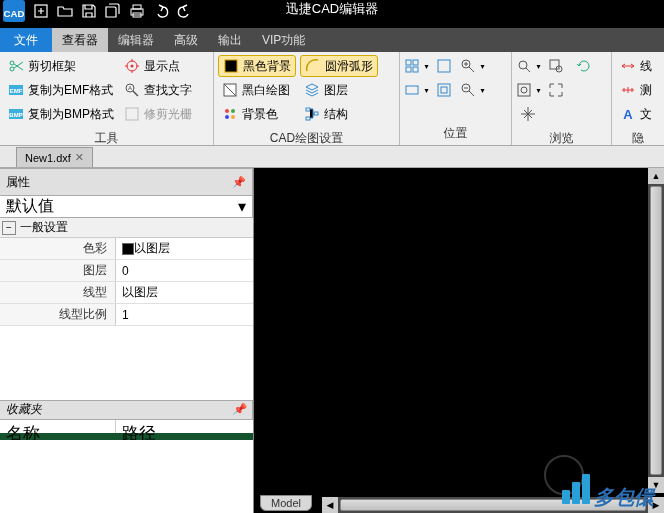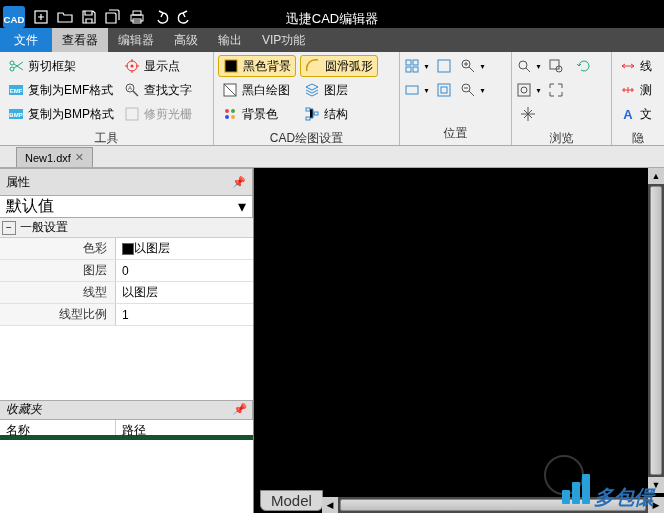--- a/index.html
+++ b/index.html
@@ -1,19 +1,19 @@
 <!DOCTYPE html>
 <html><head>
 <meta charset="utf-8">
 <style>
 * { box-sizing: border-box; margin: 0; padding: 0; font-family: "Microsoft YaHei", sans-serif; }
 body { width: 664px; height: 513px; overflow: hidden; background: #000; font-size: 12px; position: relative; }
 
 
-.titlebar { height: 28px; background: #000; display: flex; align-items: flex-end; color: #fff; position: relative; }
+.titlebar { height: 28px; background: #000; display: flex; align-items: flex-start; color: #fff; position: relative; }
 .app-icon { width: 22px; height: 22px; margin: 0 3px; display: flex; align-items: center; justify-content: center; }
 .qat { display: flex; align-items: center; gap: 2px; margin-left: 2px; }
 .qat-btn { width: 22px; height: 22px; display: flex; align-items: center; justify-content: center; cursor: pointer; color: #fff; }
 .qat-btn svg { width: 16px; height: 16px; }
 .app-title { position: absolute; left: 50%; transform: translateX(-50%); font-size: 13px; font-weight: 500; }
 
 
 .menubar { height: 24px; background: #4a4a4a; display: flex; align-items: stretch; }
 .menu-item { padding: 0 10px; display: flex; align-items: center; color: #ddd; font-size: 12px; cursor: pointer; }
 .menu-file { background: #1e7fd6; color: #fff; padding: 0 14px; }
@@ -53,27 +53,27 @@
 .prop-group-hdr { height: 20px; background: #f0f0f0; border-bottom: 1px solid #ccc; display: flex; align-items: center; padding-left: 2px; font-size: 12px; }
 .prop-group-hdr .collapse { width: 14px; height: 14px; border: 1px solid #888; display: inline-flex; align-items: center; justify-content: center; font-size: 10px; margin-right: 4px; line-height: 1; }
 .prop-row { height: 22px; display: flex; border-bottom: 1px solid #e0e0e0; font-size: 12px; }
 .prop-key { width: 116px; background: #f6f6f6; border-right: 1px solid #ccc; display: flex; align-items: center; justify-content: flex-end; padding-right: 8px; color: #333; }
 .prop-val { flex: 1; display: flex; align-items: center; padding-left: 6px; }
 .color-sw { width: 12px; height: 12px; background: #000; border: 1px solid #666; display: inline-block; }
 .prop-spacer { flex: 1; background: #fff; }
 
 
 .fav-hdr { height: 20px; background: #e0e0e0; border: 1px solid #aaa; border-left: none; display: flex; align-items: center; padding: 0 6px; justify-content: space-between; font-size: 12px; font-style: italic; }
-.fav-cols { height: 20px; display: flex; border-bottom: 5px solid #14532d; font-size: 12px; }
+.fav-cols { height: 20px; display: flex; border-bottom: 7px solid #14532d; font-size: 17px; }
 .fav-cols div { padding: 2px 6px; }
 .fav-body { flex: 1; background: #fff; }
 
 
 .model-tabs { position: absolute; bottom: 2px; left: 6px; height: 18px; display: flex; align-items: flex-end; }
-.model-tab { background: #d8d8d8; border: 1px solid #888; border-radius: 0 0 6px 6px; padding: 1px 10px; font-size: 15px; color: #333; cursor: pointer; }
+.model-tab { background: #d8d8d8; border: 1px solid #888; border-radius: 0 0 6px 6px; padding: 1px 10px; font-size: 11px; color: #333; cursor: pointer; }
 .scrolltrack { position: absolute; bottom: 0; left: 68px; right: 0; height: 16px; background: #4a4a4a; }
 .scrolltrack .thumb { position: absolute; left: 18px; right: 18px; top: 2px; bottom: 2px; background: linear-gradient(#dcdcdc,#c0c0c0); border: 1px solid #888; border-radius: 2px; }
 .scrolltrack .arr { position: absolute; top: 0; width: 16px; height: 16px; background: #cfcfcf; display: flex; align-items: center; justify-content: center; font-size: 9px; }
 .scrolltrack .arr.l { left: 0; }
 .scrolltrack .arr.r { right: 0; }
 .vscroll { position: absolute; top: 0; right: 0; bottom: 20px; width: 16px; background: #4a4a4a; }
 .vscroll .thumb { position: absolute; left: 2px; right: 2px; top: 18px; bottom: 18px; background: linear-gradient(90deg,#dcdcdc,#c0c0c0); border: 1px solid #888; border-radius: 2px; }
 .vscroll .arr { position: absolute; left: 0; width: 16px; height: 16px; background: #cfcfcf; display: flex; align-items: center; justify-content: center; font-size: 9px; }
 .vscroll .arr.t { top: 0; }
 .vscroll .arr.b { bottom: 0; }

